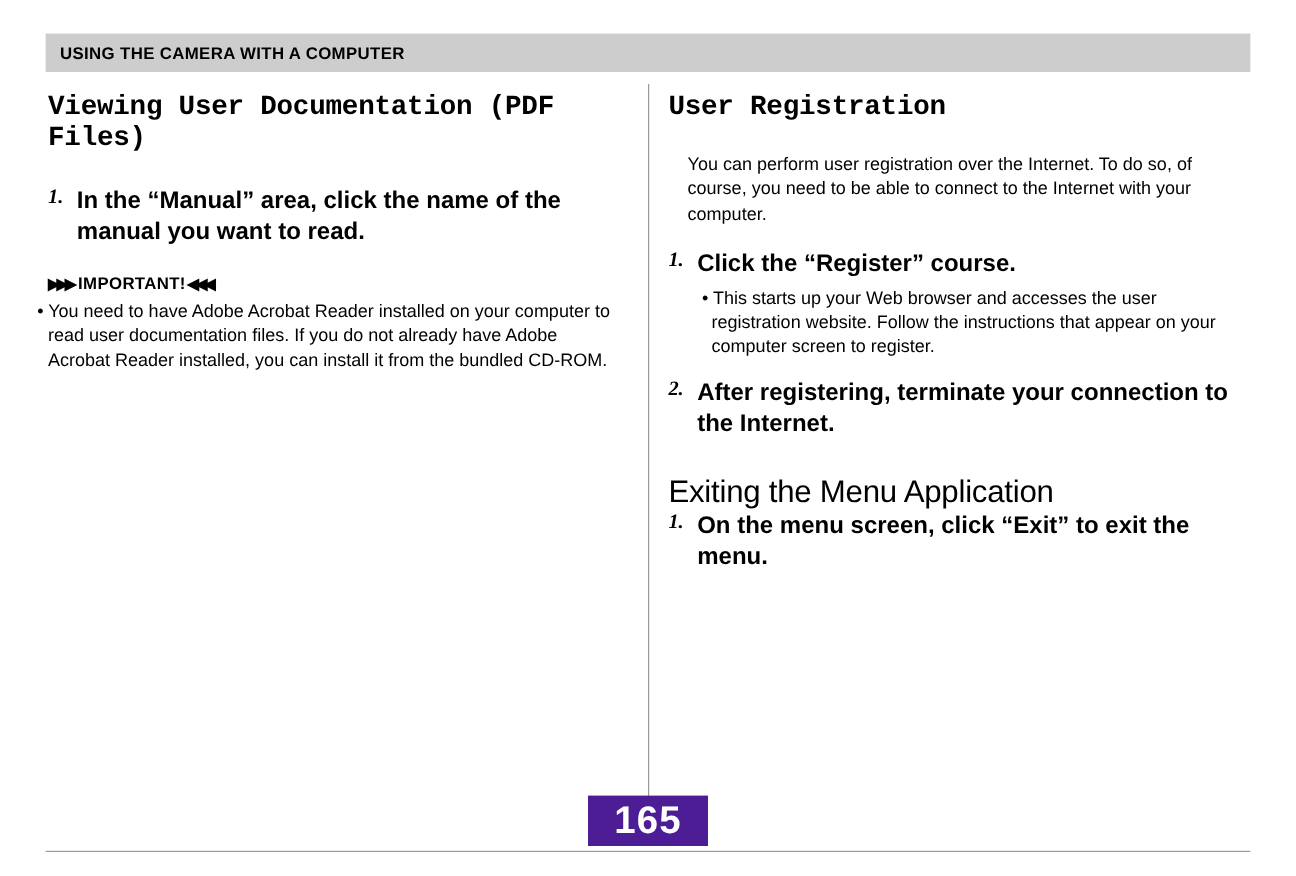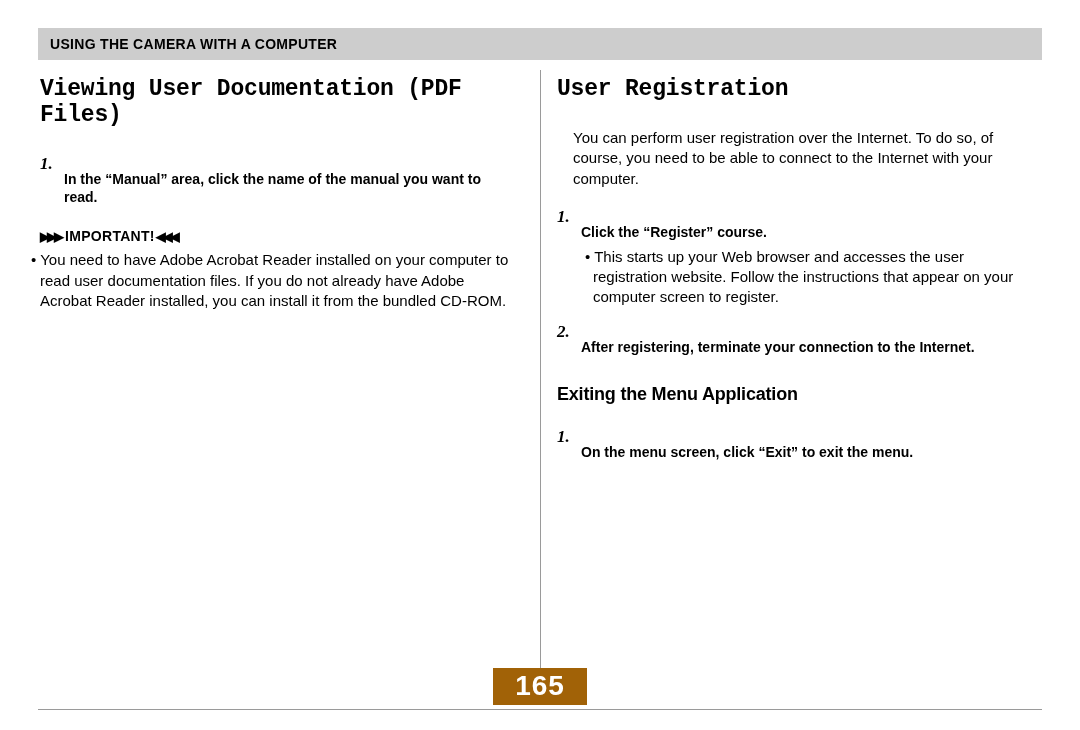--- a/index.html
+++ b/index.html
@@ -44,25 +44,24 @@
     }
     h1.section-title {
       font-size: 23px;
       font-weight: bold;
       color: #000;
       margin-bottom: 26px;
       letter-spacing: -0.2px;
       font-family: Liberation Mono, monospace;
     }
     h2.section-title-2 {
-      font-size: 18px;
-      font-weight: bold;
+      font-size: 26px;
+      font-weight: normal;
       color: #000;
       margin-top: 28px;
-      margin-bottom: 22px;
       letter-spacing: -0.2px;
     }
     .intro-p {
       font-size: 15px;
       line-height: 1.35;
       margin-left: 16px;
       margin-bottom: 18px;
     }
     .step {
       display: flex;
@@ -73,23 +72,22 @@
       font-weight: bold;
       font-size: 17px;
       min-width: 24px;
       font-family: Georgia, 'Times New Roman', serif;
     }
     .step .body {
       flex: 1;
     }
     .step .body .step-main {
       font-weight: bold;
-      font-size: 14px;
+      font-size: 20px;
       line-height: 1.3;
-      margin-top: 16px;
     }
     .step .body .step-sub {
       font-size: 15px;
       line-height: 1.35;
       margin-top: 6px;
       margin-left: 12px;
       text-indent: -8px;
     }
     .step .body .step-sub::before {
       content: "• ";
@@ -127,23 +125,23 @@
       bottom: 20px;
       left: 38px;
       right: 38px;
     }
     .page-num-wrap {
       text-align: center;
       margin-bottom: 4px;
     }
     .page-num {
       display: inline-block;
-      background: #a16207;
+      background: #4c1d95;
       color: #fff;
-      font-size: 28px;
+      font-size: 32px;
       font-weight: bold;
       padding: 2px 22px 3px 22px;
       letter-spacing: 1px;
       text-align: right;
     }
     .footer-line {
       height: 1px;
       background: #9a9a9a;
       width: 100%;
     }

